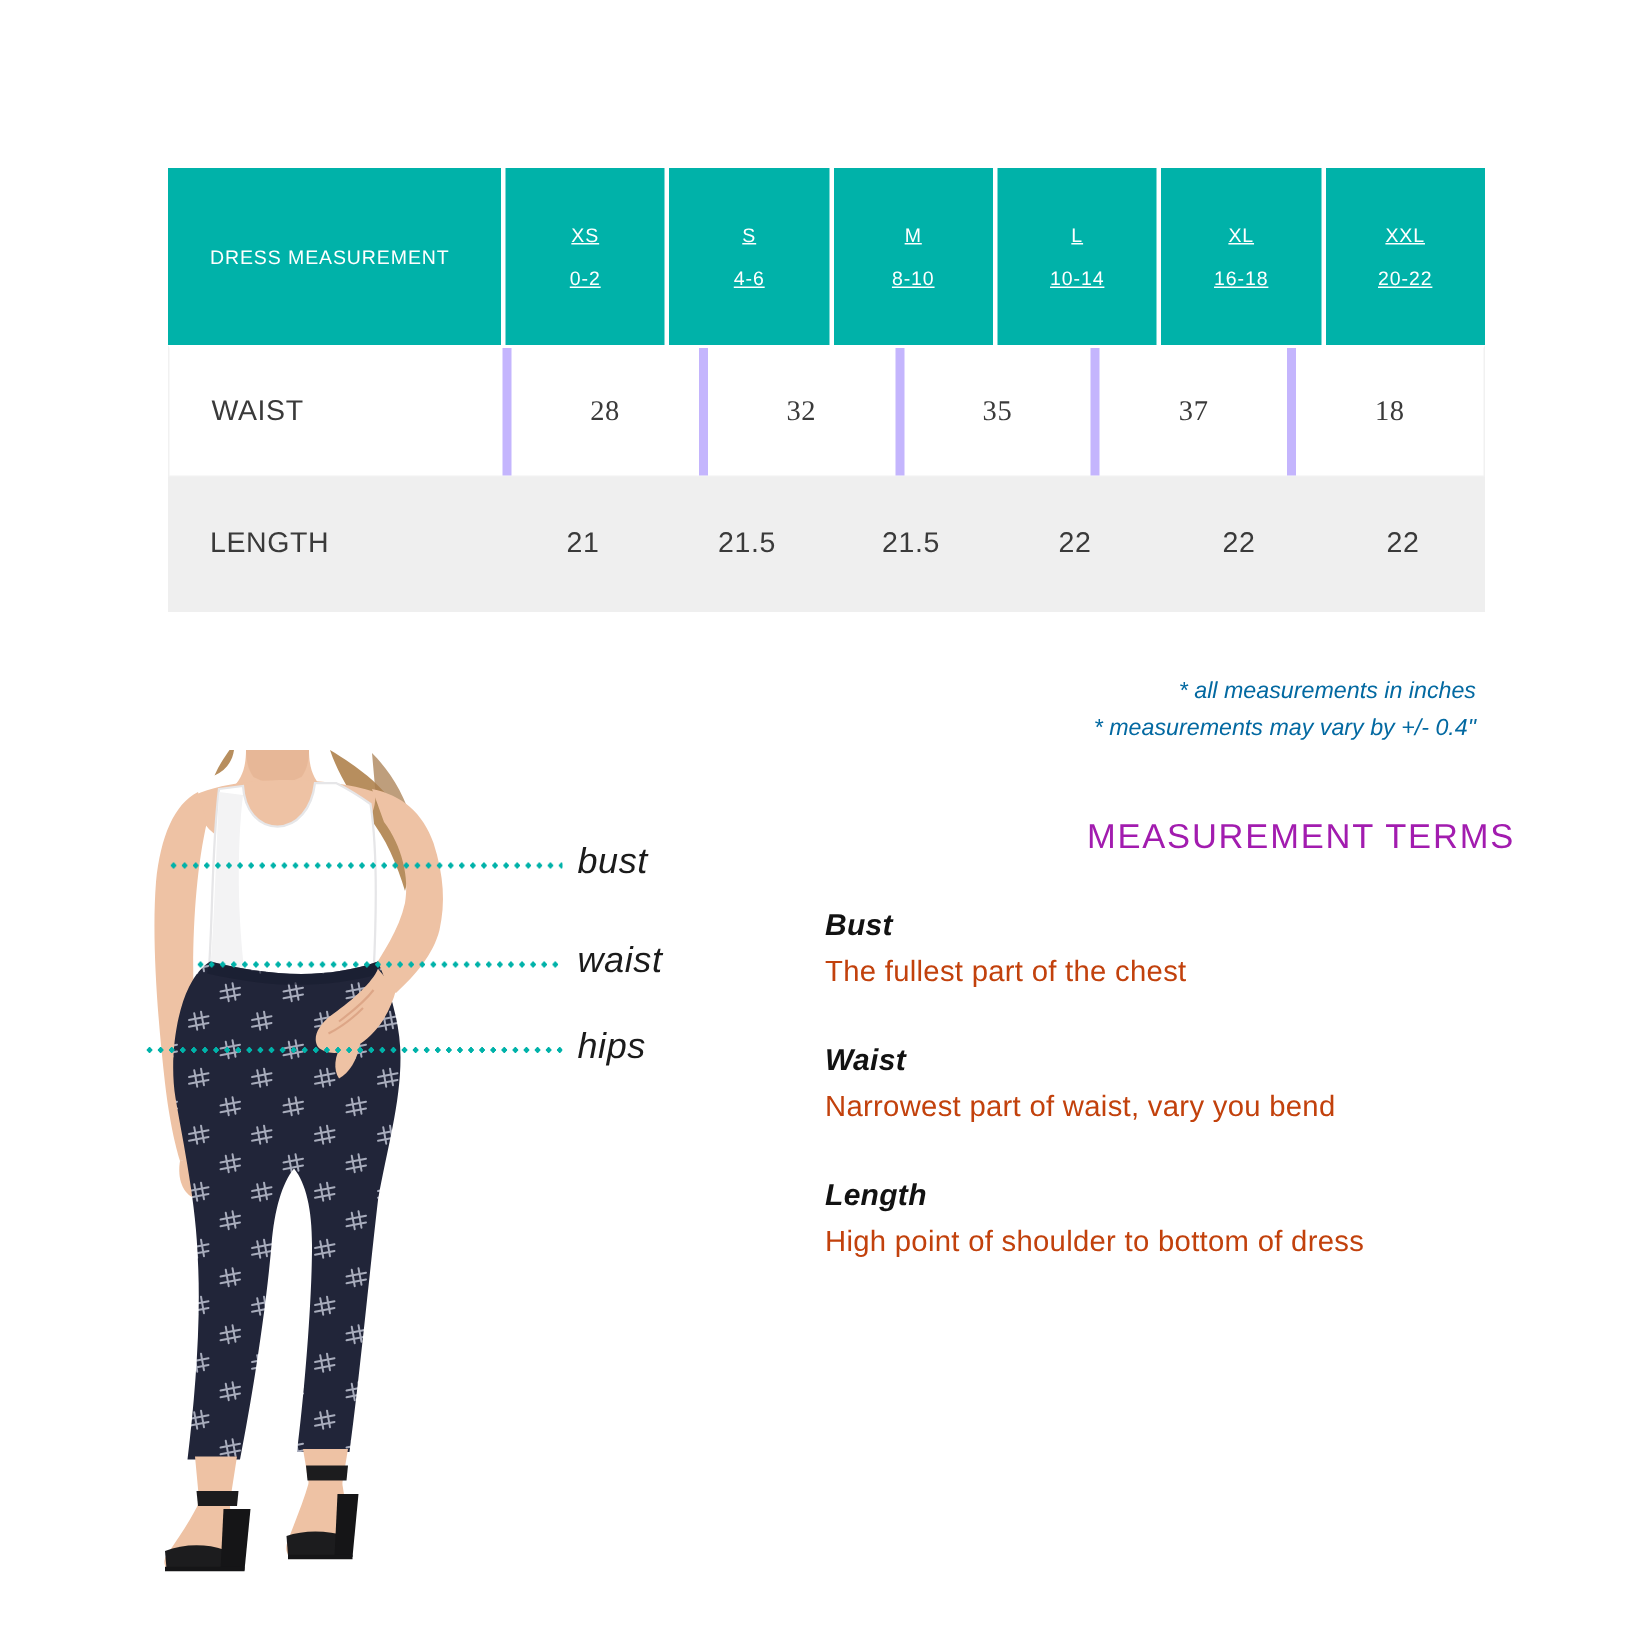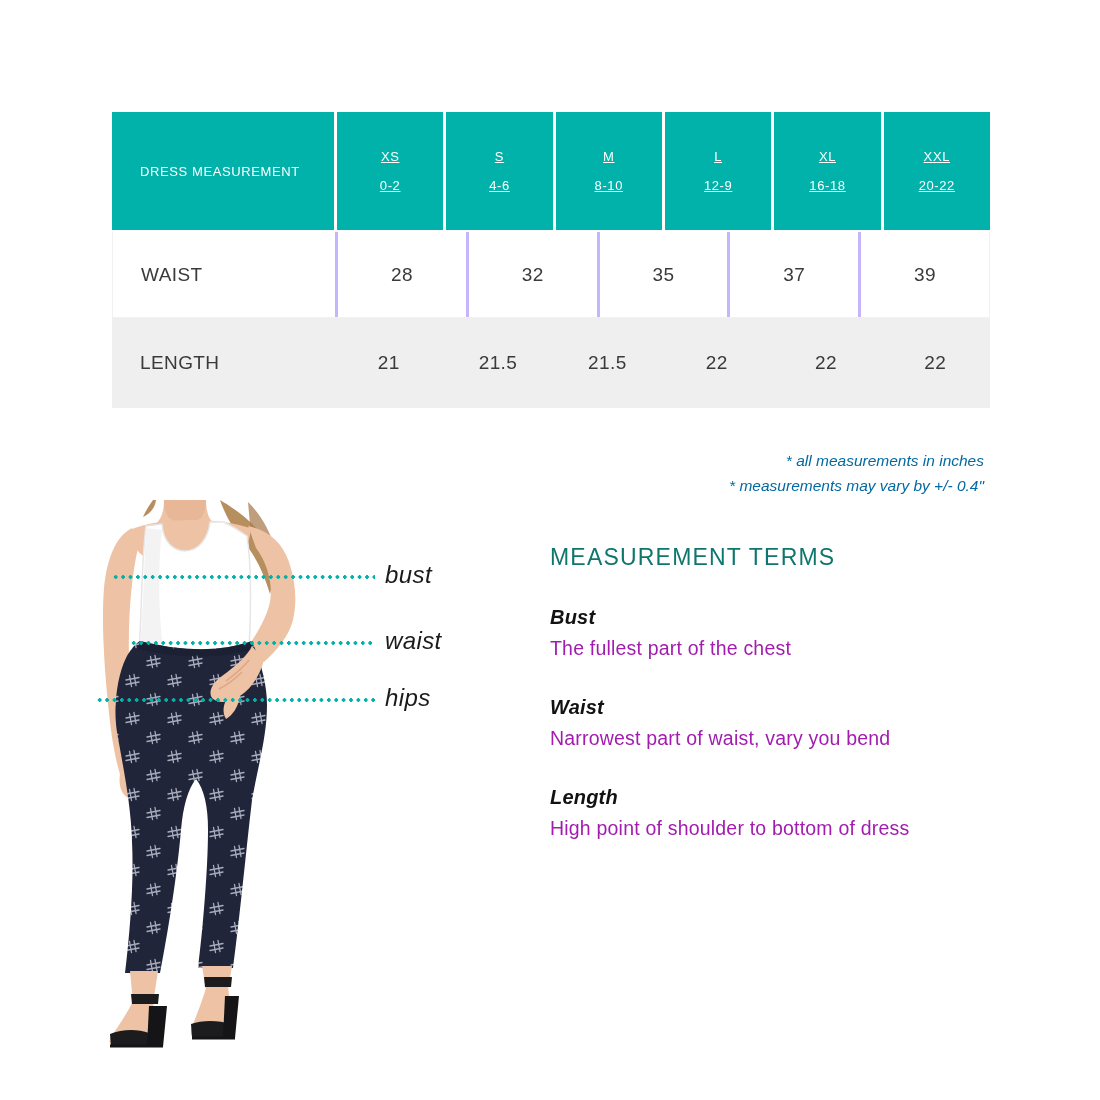--- a/index.html
+++ b/index.html
@@ -20,21 +20,21 @@
   .thead .hcell.corner {
     flex:0 0 222px; align-items:flex-start; padding-left:28px;
   }
   .thead .hcell.corner .wrap { width:160px; }
   .thead .hcell.size { flex:1;text-decoration:underline; }
   .trow { display:flex; align-items:center; font-size:19px; letter-spacing:0.4px; }
   .trow .cell { display:flex; align-items:center; justify-content:center; height:100%; }
   .trow .cell.lab { flex:0 0 222px; justify-content:flex-start; padding-left:28px; }
   .trow .cell.val { flex:1; }
   .trow.waist { height:88px; background:#ffffff; border:1px solid #f1f1f1; border-top:2px solid #ffffff; }
-  .trow.waist .cell + .cell { border-left:3px solid #c4b5fd; }
+  .trow.waist .cell + .cell { border-left:6px solid #c4b5fd;font-family:Liberation Serif, serif; }
   .trow.length { height:90px; background:#efefef; }
 
   
   .notes {
     position:absolute; left:550px; top:449px; width:434px; text-align:right;
     font-style:italic; font-size:15.5px; line-height:24.5px; color:#0369a1;
   }
 
   
   .photo { position:absolute; left:100px; top:500px; width:400px; height:560px; }
@@ -50,30 +50,30 @@
     position:absolute; left:385px; font-style:italic; font-size:24px;
     color:#1b1b1b; letter-spacing:0.4px;
   }
   .dlabel.bust  { top:561px; }
   .dlabel.waist { top:627px; }
   .dlabel.hips  { top:684px;text-align:center; }
 
   
   .terms { position:absolute; left:550px; top:544px; width:460px; }
   .terms .title {
-    color:#0f766e; font-size:23px; letter-spacing:1.2px; font-weight:300;
+    color:#a21caf; font-size:23px; letter-spacing:1.2px; font-weight:300;text-align:right;
   }
   .term-item { margin-top:33px; }
   .term-item:first-of-type { margin-top:36px; }
   .term-item .term {
     font-weight:bold; font-style:italic; font-size:20px; color:#121212;
     letter-spacing:0.2px; line-height:26px;
   }
   .term-item .def {
-    font-size:19.5px; color:#a21caf; line-height:26px; margin-top:5px;
+    font-size:19.5px; color:#c2410c; line-height:26px; margin-top:5px;
     letter-spacing:0.2px;
   }
 </style>
 </head>
 <body>
 
 <div class="size-table">
   <div class="thead">
     <div class="hcell corner">
       <div class="wrap">DRESS MEASUREMENT</div>
@@ -85,39 +85,39 @@
     <div class="hcell size">
       <span>S</span>
       <span>4-6</span>
     </div>
     <div class="hcell size">
       <span>M</span>
       <span>8-10</span>
     </div>
     <div class="hcell size">
       <span>L</span>
-      <span>12-9</span>
+      <span>10-14</span>
     </div>
     <div class="hcell size">
       <span>XL</span>
       <span>16-18</span>
     </div>
     <div class="hcell size">
       <span>XXL</span>
       <span>20-22</span>
     </div>
   </div>
 
   <div class="trow waist">
     <div class="cell lab">WAIST</div>
     <div class="cell val">28</div>
     <div class="cell val">32</div>
     <div class="cell val">35</div>
     <div class="cell val">37</div>
-    <div class="cell val">39</div>
+    <div class="cell val">18</div>
   </div>
 
   <div class="trow length">
     <div class="cell lab">LENGTH</div>
     <div class="cell val">21</div>
     <div class="cell val">21.5</div>
     <div class="cell val">21.5</div>
     <div class="cell val">22</div>
     <div class="cell val">22</div>
     <div class="cell val">22</div>

